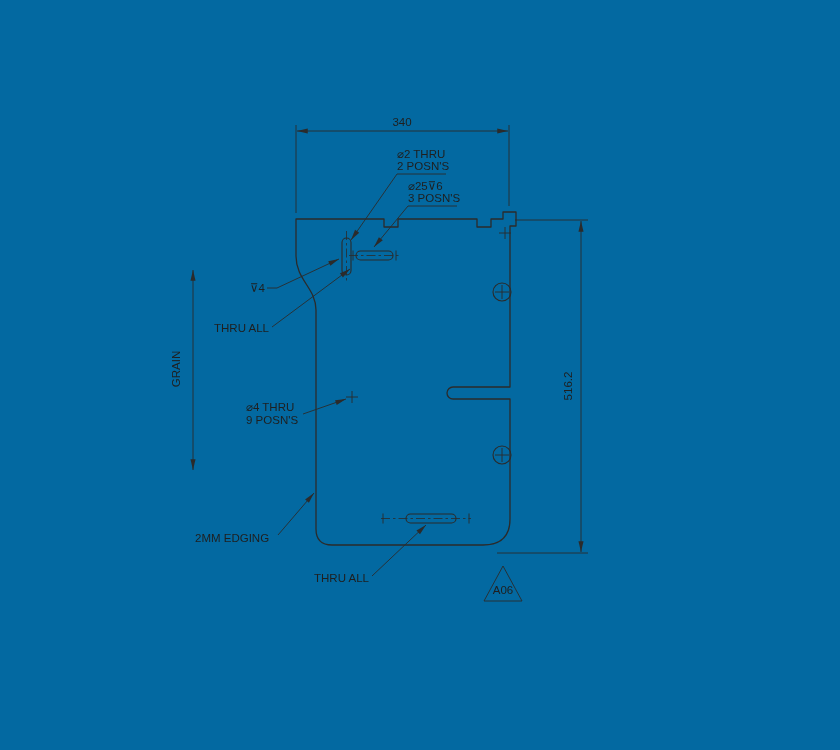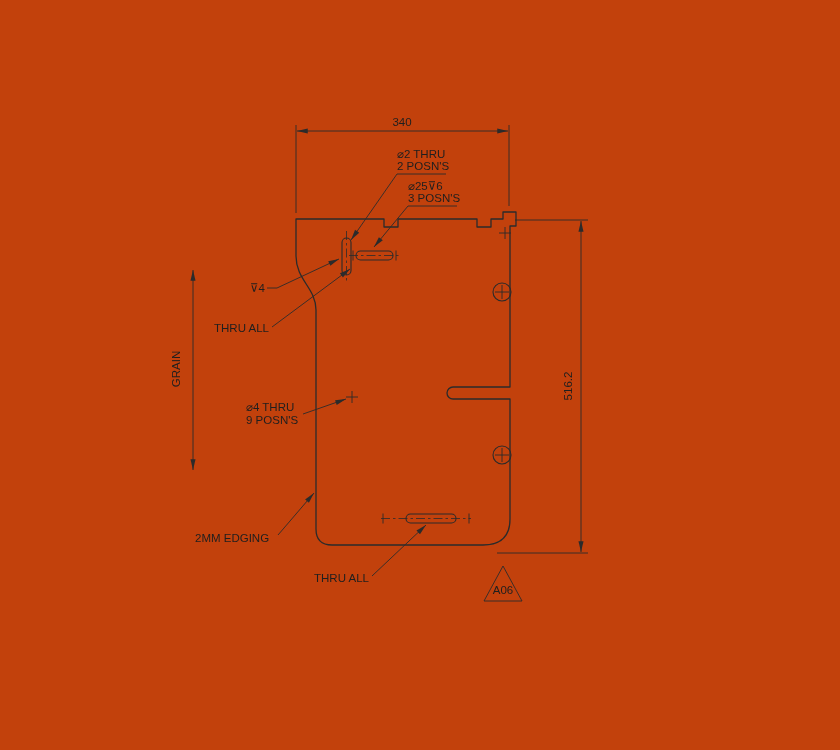--- a/index.html
+++ b/index.html
@@ -1,16 +1,16 @@
 <!DOCTYPE html>
 <html><head>
 <meta charset="utf-8">
 <style>
   html,body{margin:0;padding:0;background:#ffffff;}
-  .stage{position:relative;width:840px;height:750px;background:#c2410c;overflow:hidden;}
+  .stage{position:relative;width:840px;height:750px;background:#0369a1;overflow:hidden;}
   svg{position:absolute;left:0;top:0;}
   .outline{fill:none;stroke:#2b2b2b;stroke-width:1.3;stroke-linejoin:round;}
   .feature{fill:none;stroke:#2b2b2b;stroke-width:1.1;}
   .thin{fill:none;stroke:#2b2b2b;stroke-width:0.9;}
   .center{fill:none;stroke:#2b2b2b;stroke-width:0.8;stroke-dasharray:9 3 2.5 3;}
   .tick{fill:none;stroke:#2b2b2b;stroke-width:0.9;}
   text{font-family:"Liberation Sans","DejaVu Sans",sans-serif;font-size:11.5px;fill:#1f1f1f;}
   .dimtxt{font-size:11.5px;}
 </style>
 </head>

